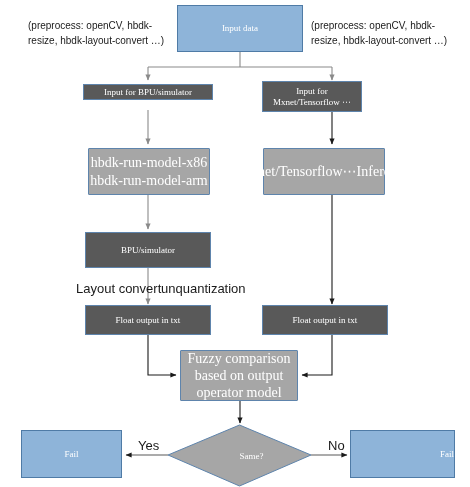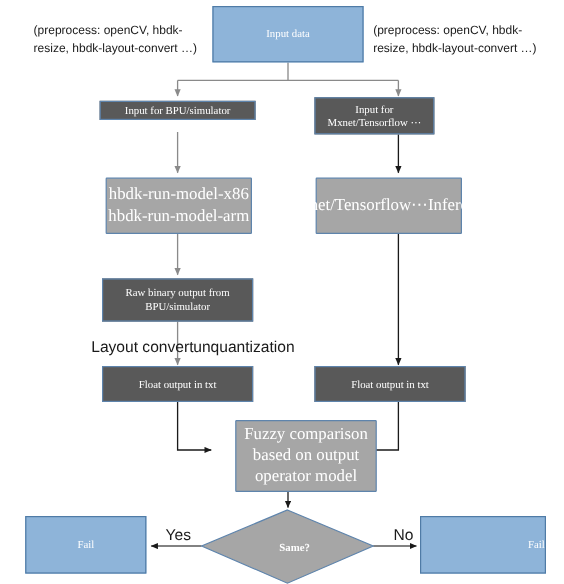--- a/index.html
+++ b/index.html
@@ -132,39 +132,38 @@
   <span>hbdk-run-model-x86</span>
   <span>hbdk-run-model-arm</span>
 </div>
 
 <div class="node grayround" style="left:263px;top:148px;width:122px;height:47px;flex-direction:row;">
   <span>Mxnet/Tensorflow⋯</span>
   <span>Inference</span>
 </div>
 
 <div class="node dark" style="left:85px;top:232px;width:126px;height:36px;flex-direction:column;">
-  <span>Raw binary output from</span>
   <span>BPU/simulator</span>
 </div>
 
 <div class="node dark" style="left:85px;top:305px;width:126px;height:30px;">
   <span>Float output in txt</span>
 </div>
 
 <div class="node dark" style="left:262px;top:305px;width:126px;height:30px;">
   <span>Float output in txt</span>
 </div>
 
-<div class="node grayround" style="left:180px;top:350px;width:118px;height:60px;flex-direction:column;margin-left:16px;">
+<div class="node grayround" style="left:180px;top:350px;width:118px;height:51px;flex-direction:column;">
   <span>Fuzzy comparison</span>
   <span>based on output</span>
   <span>operator model</span>
 </div>
 
-<div class="diamondbox" style="left:174px;top:425px;width:143px;height:61px;font-weight:bold;">
+<div class="diamondbox" style="left:180px;top:425px;width:143px;height:61px;">
   <span>Same?</span>
 </div>
 
 <div class="node blue" style="left:21px;top:430px;width:101px;height:48px;">
   <span>Fail</span>
 </div>
 
 <div class="node blue" style="left:350px;top:430px;width:105px;height:48px;justify-content:flex-end;">
   <span>Fail</span>
 </div>

